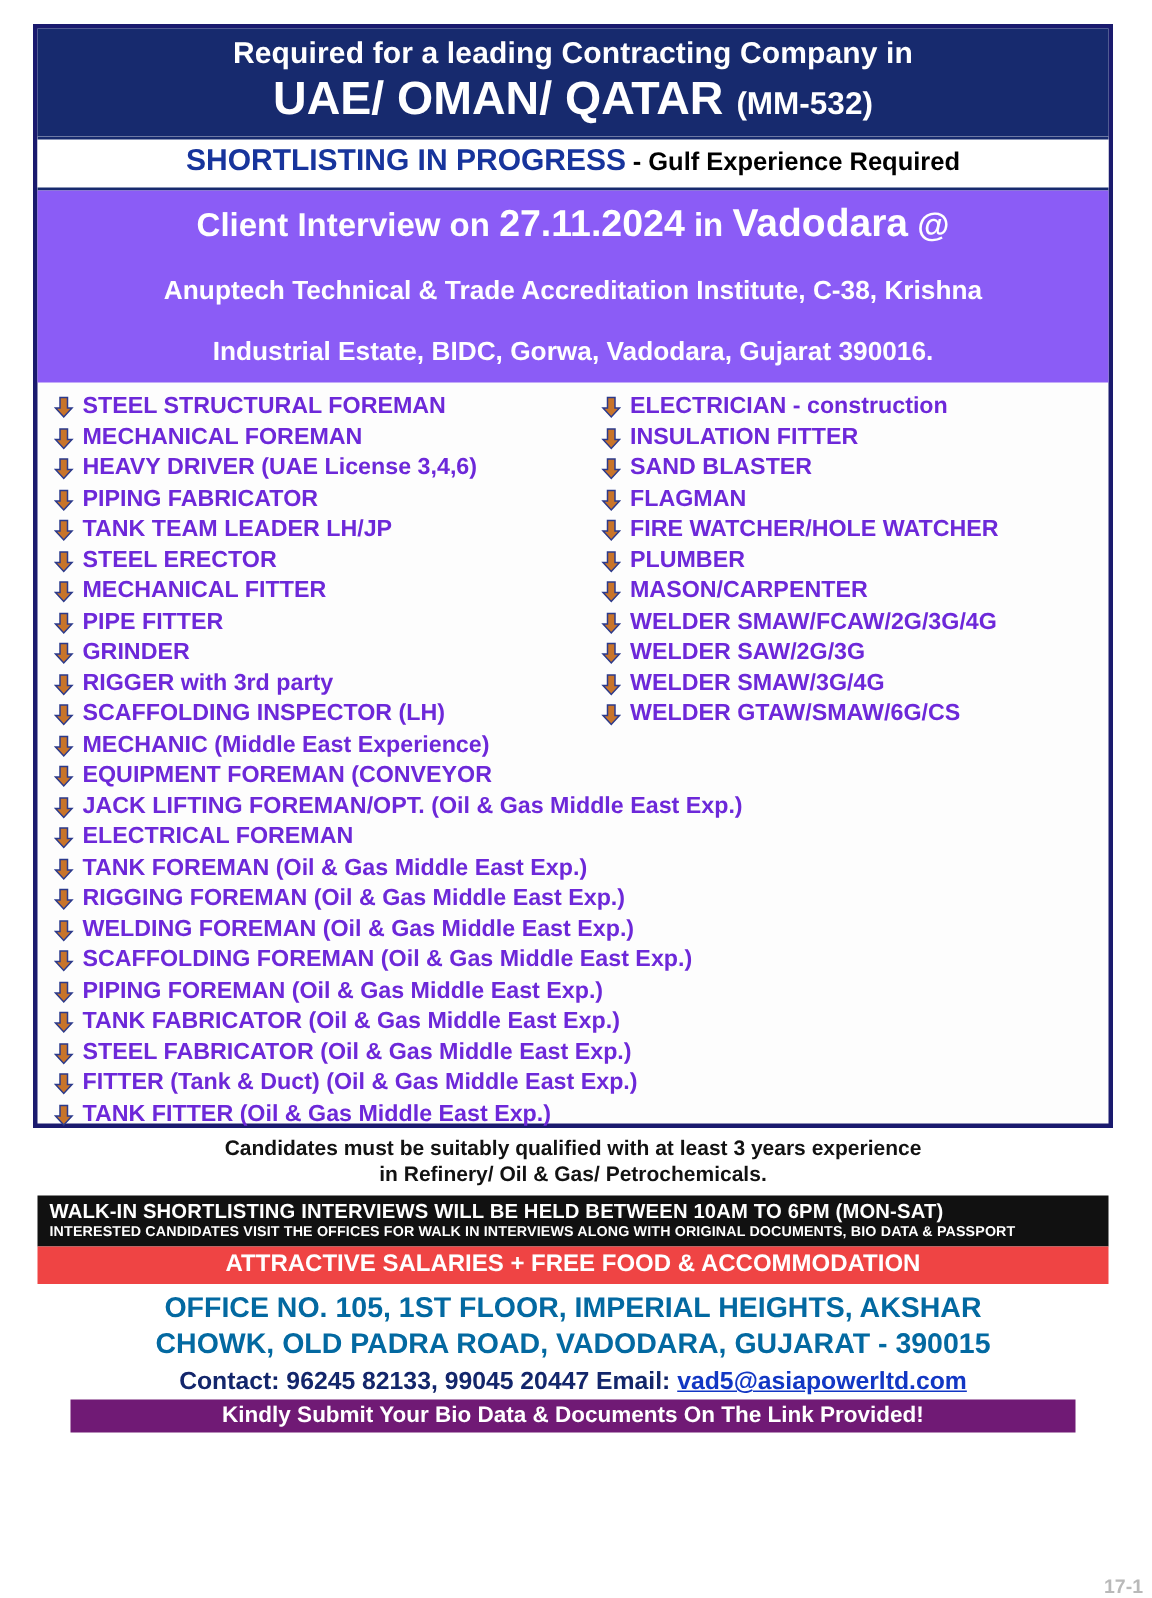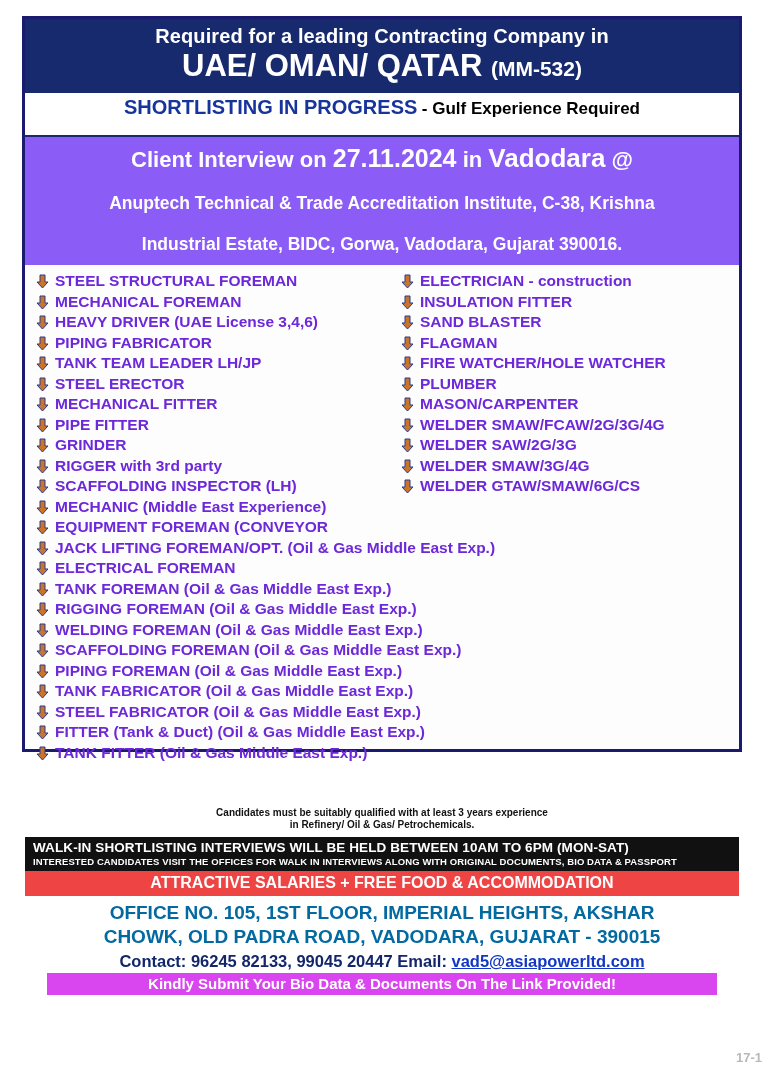--- a/index.html
+++ b/index.html
@@ -54,21 +54,21 @@
     margin-top: 1px;
   }
   .hdr-line2 .code {
     font-size: 21px;
     font-weight: bold;
   }
 
   .shortlist-bar {
     background: #ffffff;
     text-align: center;
-    padding: 3px 4px 16px 4px;
+    padding: 3px 4px 6px 4px;
     border-top: 2px solid #172a6e;
     border-bottom: 2px solid #172a6e;
   }
   .shortlist-bar .sl-main {
     color: #17349c;
     font-size: 20px;
     font-weight: bold;
   }
   .shortlist-bar .sl-sub {
     color: #000000;
@@ -138,26 +138,25 @@
     top: 1px;
   }
   .job .bullet svg { display: block; }
   .job .txt { display: inline-block; }
 
   .clearfix::after { content: ""; display: block; clear: both; }
 
   
   .qualify {
     text-align: center;
-    font-size: 10px;
+    font-size: 14px;
     font-weight: bold;
     color: #121212;
     line-height: 1.25;
     padding: 4px 6px 5px 6px;
-    margin-top: 40px;
   }
   .walkin {
     background: #111111;
     color: #ffffff;
     padding: 3px 8px 4px 8px;
     text-align: left;
   }
   .walkin .w1 {
     font-size: 13.5px;
     font-weight: bold;
@@ -197,21 +196,21 @@
     font-size: 16.5px;
     font-weight: bold;
     color: #13266b;
     padding: 2px 6px 2px 6px;
   }
   .contact .email {
     color: #1237c4;
     text-decoration: underline;
   }
   .linkbar {
-    background: #d946ef;
+    background: #701a75;
     color: #ffffff;
     text-align: center;
     font-size: 15px;
     font-weight: bold;
     padding: 2px 4px 3px 4px;
     margin: 0 22px 0 22px;
   }
   .corner-num {
     position: absolute;
     right: 6px;

